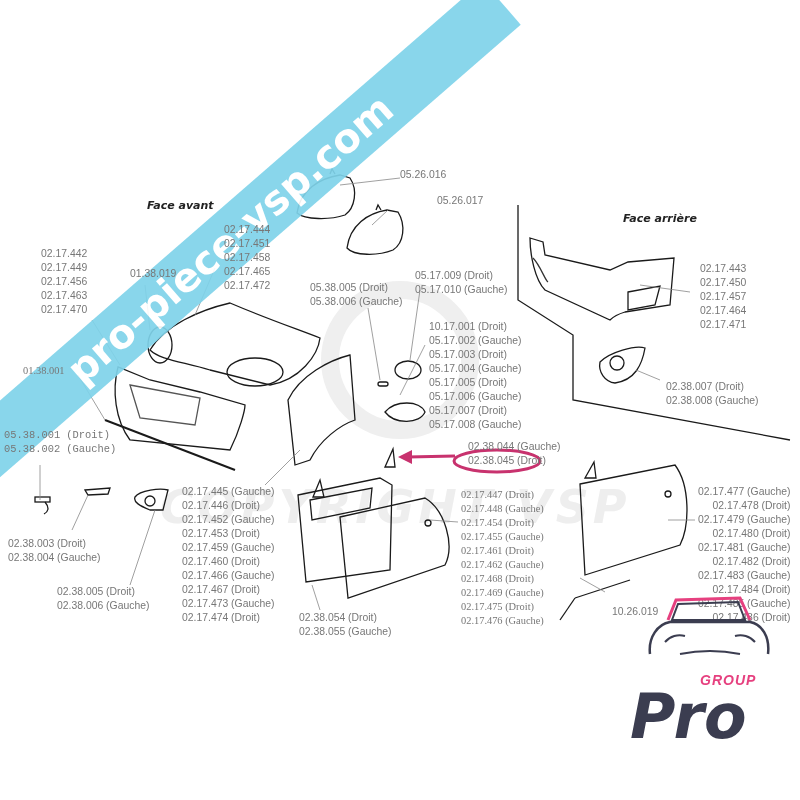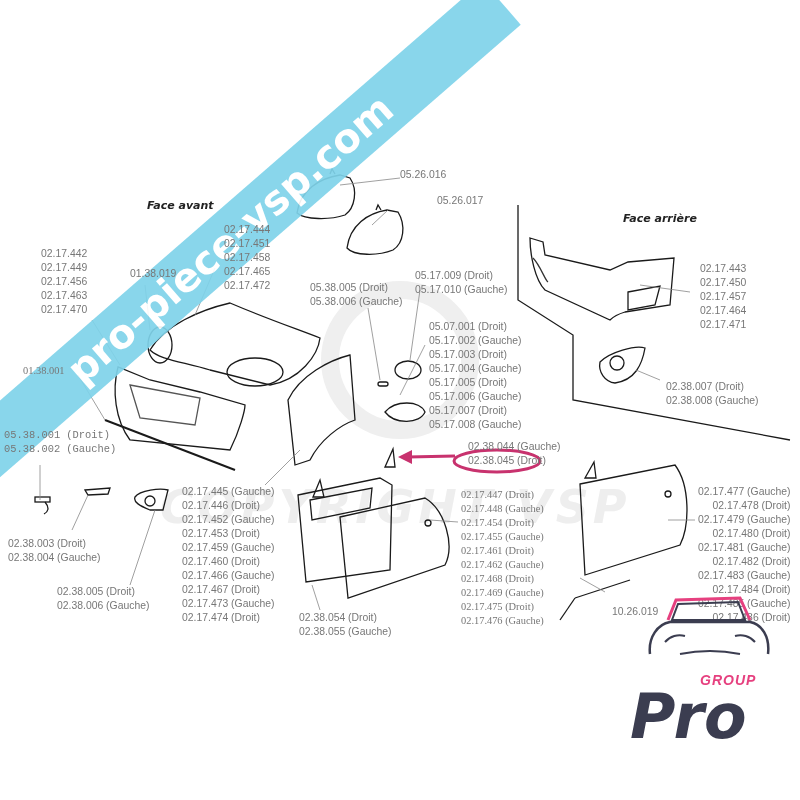--- a/index.html
+++ b/index.html
@@ -153,21 +153,21 @@
 </div>
 <div class="lbl" style="left:310px;top:281px;">
   <div>05.38.005 (Droit)</div>
   <div>05.38.006 (Gauche)</div>
 </div>
 <div class="lbl" style="left:415px;top:269px;">
   <div>05.17.009 (Droit)</div>
   <div>05.17.010 (Gauche)</div>
 </div>
 <div class="lbl" style="left:429px;top:320px;">
-  <div>05.07.001 (Droit)</div>
+  <div>10.17.001 (Droit)</div>
   <div>05.17.002 (Gauche)</div>
   <div>05.17.003 (Droit)</div>
   <div>05.17.004 (Gauche)</div>
   <div>05.17.005 (Droit)</div>
   <div>05.17.006 (Gauche)</div>
   <div>05.17.007 (Droit)</div>
   <div>05.17.008 (Gauche)</div>
 </div>
 <div class="lbl" style="left:468px;top:440px;">
   <div>02.38.044 (Gauche)</div>

